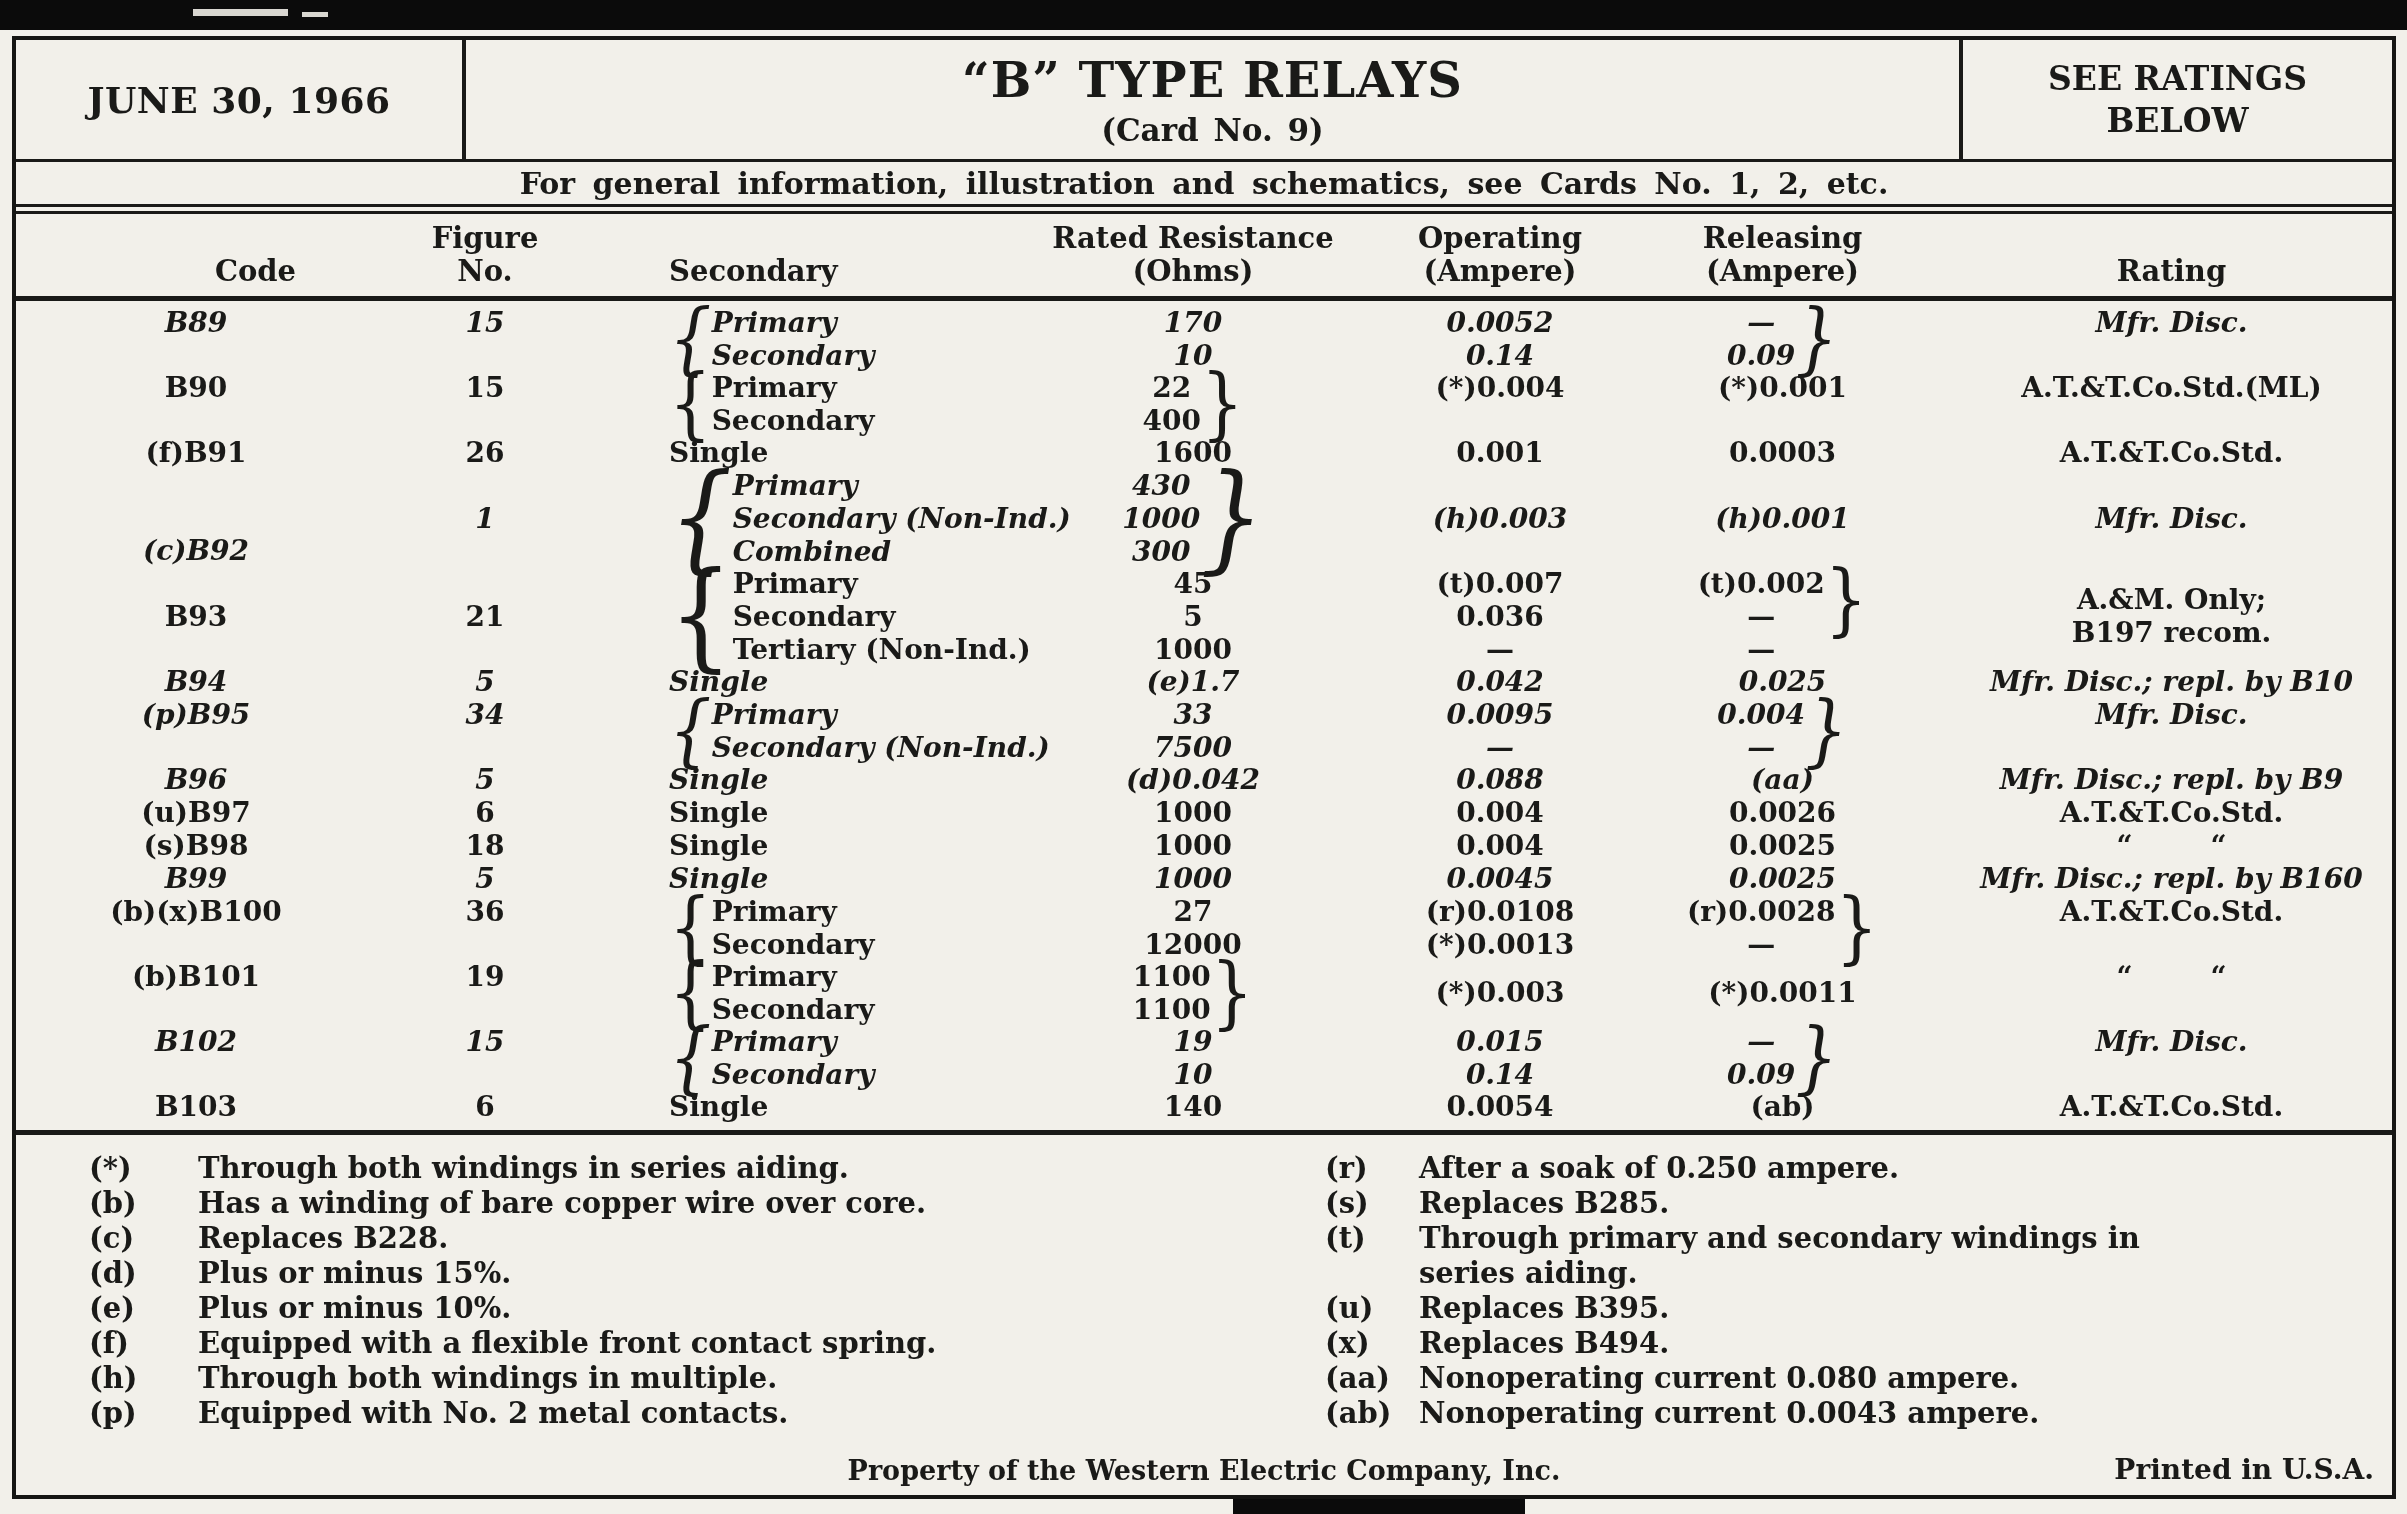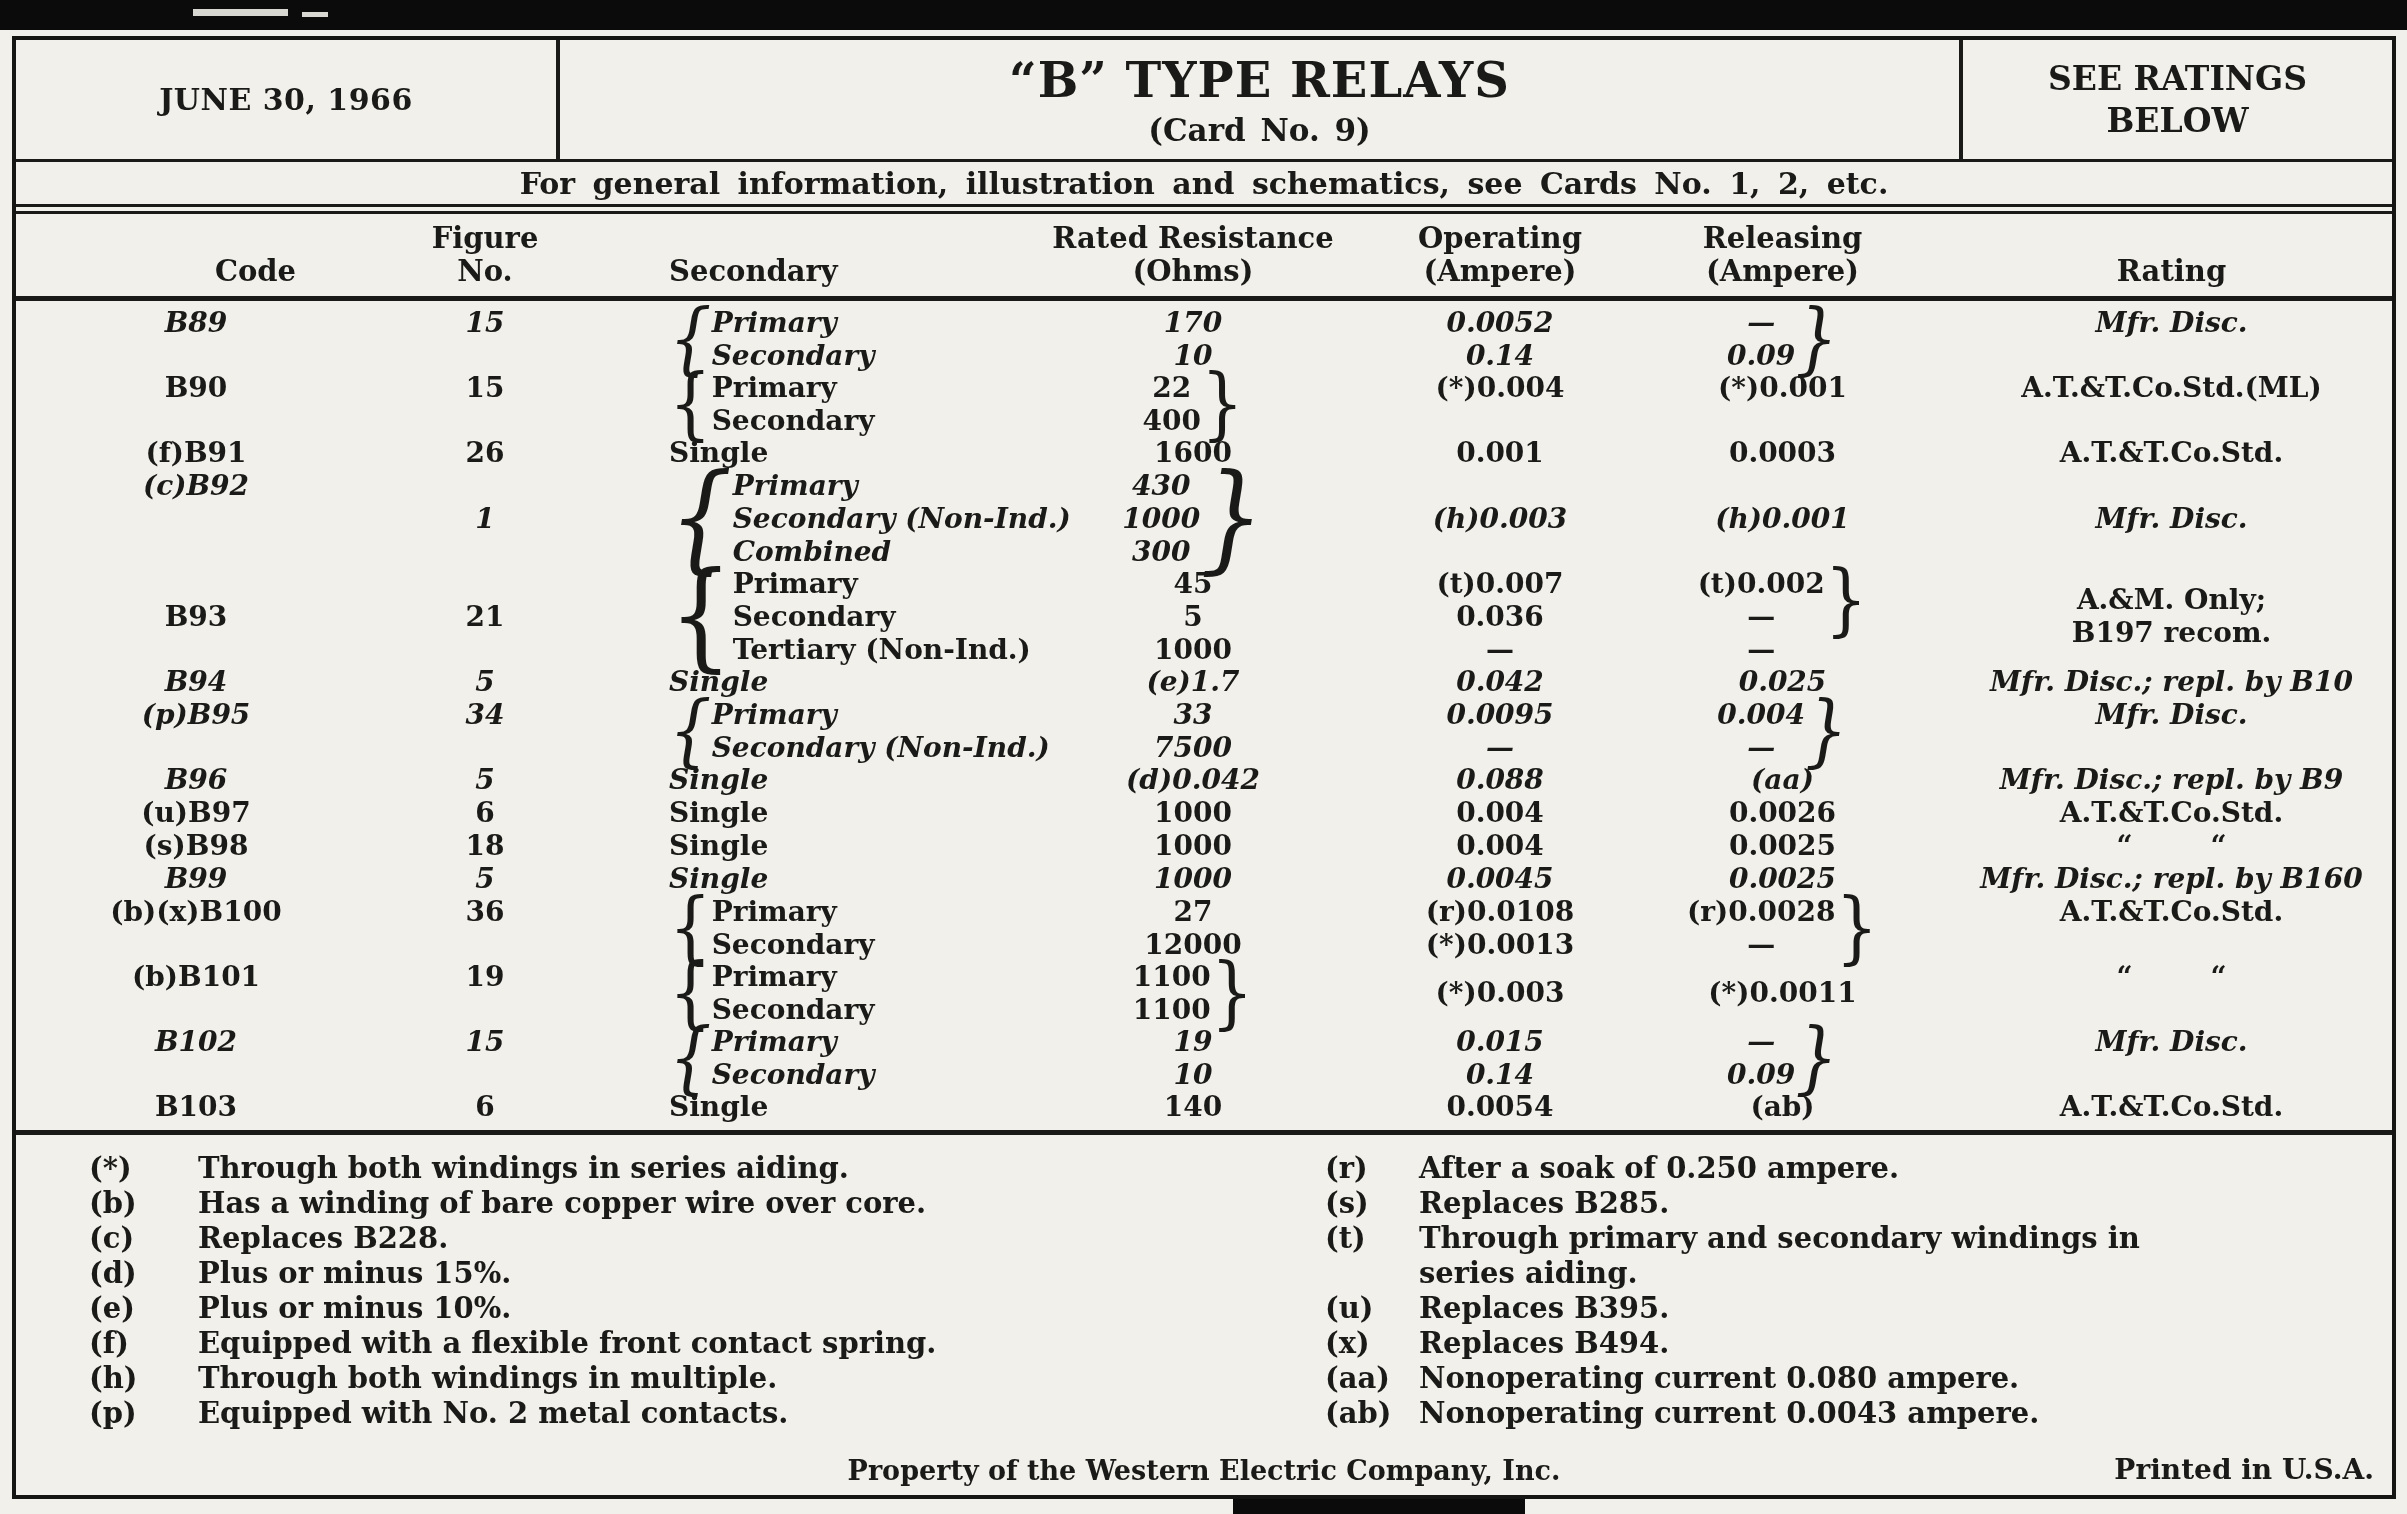--- a/index.html
+++ b/index.html
@@ -21,21 +21,21 @@
   .speck2{top:12px;left:302px;width:26px;height:5px;}
   .scan-bottom{position:absolute;bottom:0;left:1233px;width:292px;height:24px;background:var(--bar);}
 
   .card{
     position:absolute;left:12px;right:12px;top:36px;bottom:16px;
     border:4px solid #151513;background:var(--paper);
   }
 
   
   .hdr{display:flex;height:119px;}
-  .hdr-left{width:540px;display:flex;align-items:center;justify-content:center;font-size:30px;letter-spacing:0.5px;}
+  .hdr-left{width:446px;display:flex;align-items:center;justify-content:center;font-size:36px;letter-spacing:0.5px;}
   .hdr-center{flex:1;border-left:4px solid var(--ink);border-right:4px solid var(--ink);
     display:flex;flex-direction:column;align-items:center;justify-content:center;gap:4px;}
   .title{font-size:48px;letter-spacing:1px;}
   .subtitle{font-size:31px;word-spacing:4px;}
   .hdr-right{width:369px;display:flex;align-items:center;justify-content:center;text-align:center;
     font-size:33px;line-height:42px;padding:0 30px;}
 
   .rule-thin{height:3px;background:var(--ink);}
   .rule-double{height:4px;border-top:3px solid var(--ink);border-bottom:3px solid var(--ink);}
   .rule-heavy{height:5px;background:var(--ink);}
@@ -311,21 +311,21 @@
           <td>
             <div class="cw" style="height: 33px; align-items: center;">
               <div class="stack">
                 <div class="line">A.T.&amp;T.Co.Std.</div>
               </div>
             </div>
           </td>
         </tr>
         <tr class="disc">
           <td>
-            <div class="cw" style="height: 98px; align-items: flex-start;">
+            <div class="cw" style="height: 98px; align-items: flex-end;">
               <div class="stack">
                 <div class="line">(c)B92</div>
               </div>
             </div>
           </td>
           <td>
             <div class="cw" style="height: 98px; align-items: center;">
               <div class="stack">
                 <div class="line">1</div>
               </div>

